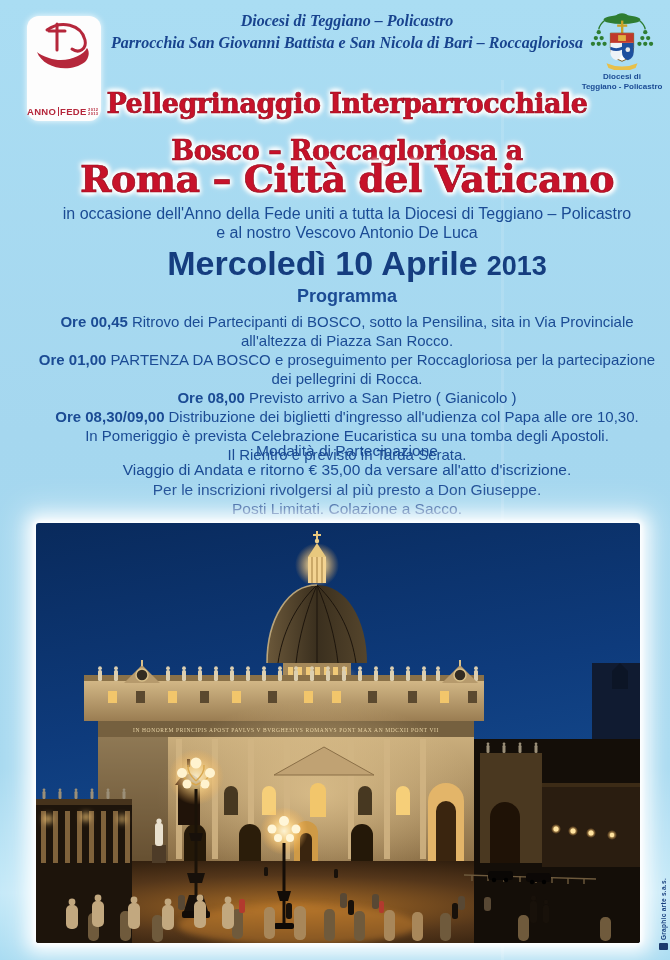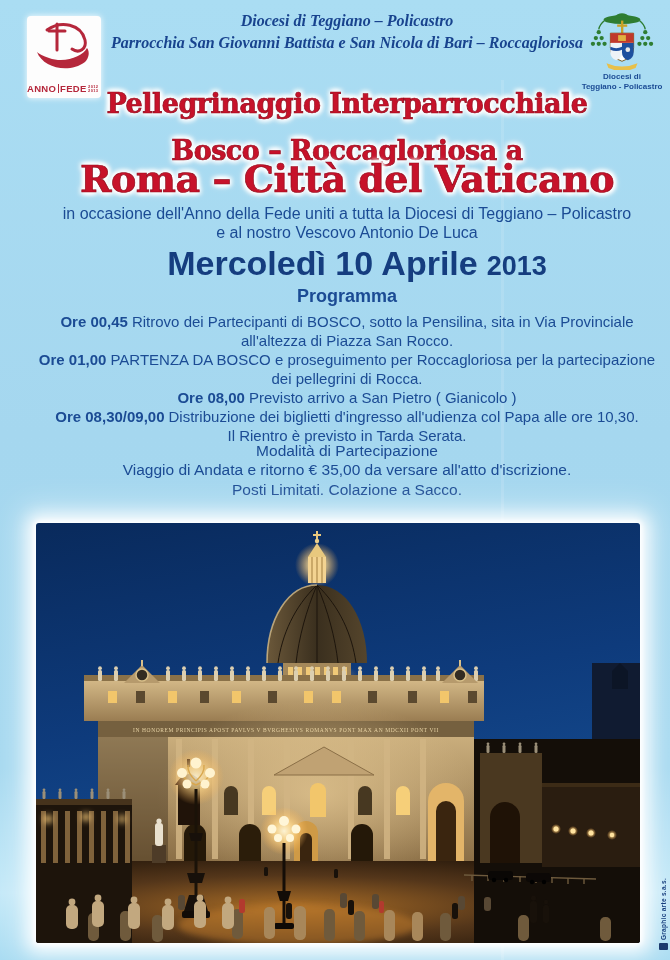--- a/index.html
+++ b/index.html
@@ -24,22 +24,22 @@
   .sub{top:204px;font-size:16px;line-height:19px;color:#1b4b94;}
   .date{top:244px;color:#153d7f;font-weight:bold;margin-left:20px;}
   .date .dm{font-size:34px;}
   .date .dy{font-size:27px;margin-left:9px;}
   .phead{top:286px;font-size:18px;font-weight:bold;color:#1b4b94;}
   .prog{top:312px;left:12px;right:12px;font-size:15px;line-height:19px;color:#1b4b94;}
   .prog .time{font-weight:bold;margin-right:4px;}
   .prog .time:empty{margin:0;}
   .modal{top:441px;left:12px;right:12px;font-size:15.5px;line-height:19.4px;color:#1b4b94;}
   
-  .af-box{position:absolute;left:27px;top:16px;width:74px;height:82px;background:#fdfdfd;
-    border-radius:4px;box-shadow:0 0 6px rgba(255,255,255,.95);}
+  .af-box{position:absolute;left:27px;top:16px;width:74px;height:105px;background:#fdfdfd;
+    border-radius:12px;box-shadow:0 0 6px rgba(255,255,255,.95);}
   .af-text{position:absolute;left:0;right:0;bottom:4px;display:flex;justify-content:center;align-items:center;
     color:#b5273b;font-weight:bold;font-size:9.5px;letter-spacing:.3px;font-family:"Liberation Sans",sans-serif;}
   .af-bar{width:1.5px;height:9px;background:#b5273b;margin:0 1.5px;}
   .af-years{font-size:4px;line-height:4px;font-weight:bold;margin-left:1.5px;color:#b5273b;text-align:left;}
   
   .crest{position:absolute;left:585px;top:8px;width:74px;height:62px;}
   .crest-cap{position:absolute;left:572px;top:72px;width:100px;text-align:center;
     color:#1b4b94;font-size:8px;line-height:9.5px;font-weight:bold;}
   
   .photo{position:absolute;left:36px;top:523px;width:604px;height:420px;border-radius:3px;overflow:hidden;
@@ -127,26 +127,28 @@
   <div class="ctext date">
     <span class="dm">Mercoledì 10 Aprile</span><span class="dy">2013</span>
   </div>
 
   <div class="ctext phead">Programma</div>
   <div class="ctext prog">
     <div><span class="time">Ore 00,45</span><span>Ritrovo dei Partecipanti di BOSCO, sotto la Pensilina, sita in Via Provinciale all'altezza di Piazza San Rocco.</span></div>
     <div><span class="time">Ore 01,00</span><span>PARTENZA DA BOSCO e proseguimento per Roccagloriosa per la partecipazione dei pellegrini di Rocca.</span></div>
     <div><span class="time">Ore 08,00</span><span>Previsto arrivo a San Pietro ( Gianicolo )</span></div>
     <div><span class="time">Ore 08,30/09,00</span><span>Distribuzione dei biglietti d'ingresso all'udienza col Papa alle ore 10,30.</span></div>
+    <div><span class="time"></span><span>In Pomeriggio è prevista Celebrazione Eucaristica su una tomba degli Apostoli.</span></div>
     <div><span class="time"></span><span>Il Rientro è previsto in Tarda Serata.</span></div>
   </div>
 
   <div class="ctext modal">
     <div>Modalità di Partecipazione</div>
     <div>Viaggio di Andata e ritorno € 35,00 da versare all'atto d'iscrizione.</div>
+    <div>Per le inscrizioni rivolgersi al più presto a Don Giuseppe.</div>
     <div>Posti Limitati. Colazione a Sacco.</div>
   </div>
 
   <div class="photo">
     <svg width="604" height="420" viewBox="0 0 604 420" role="img" aria-label="Basilica di San Pietro e piazza, veduta notturna">
       <defs>
         <linearGradient id="sky" x1="0" y1="0" x2="0.25" y2="1">
           <stop offset="0" stop-color="#092a5c"></stop>
             <stop offset="0.5" stop-color="#0e3b7c"></stop>
             <stop offset="1" stop-color="#175095"></stop>

